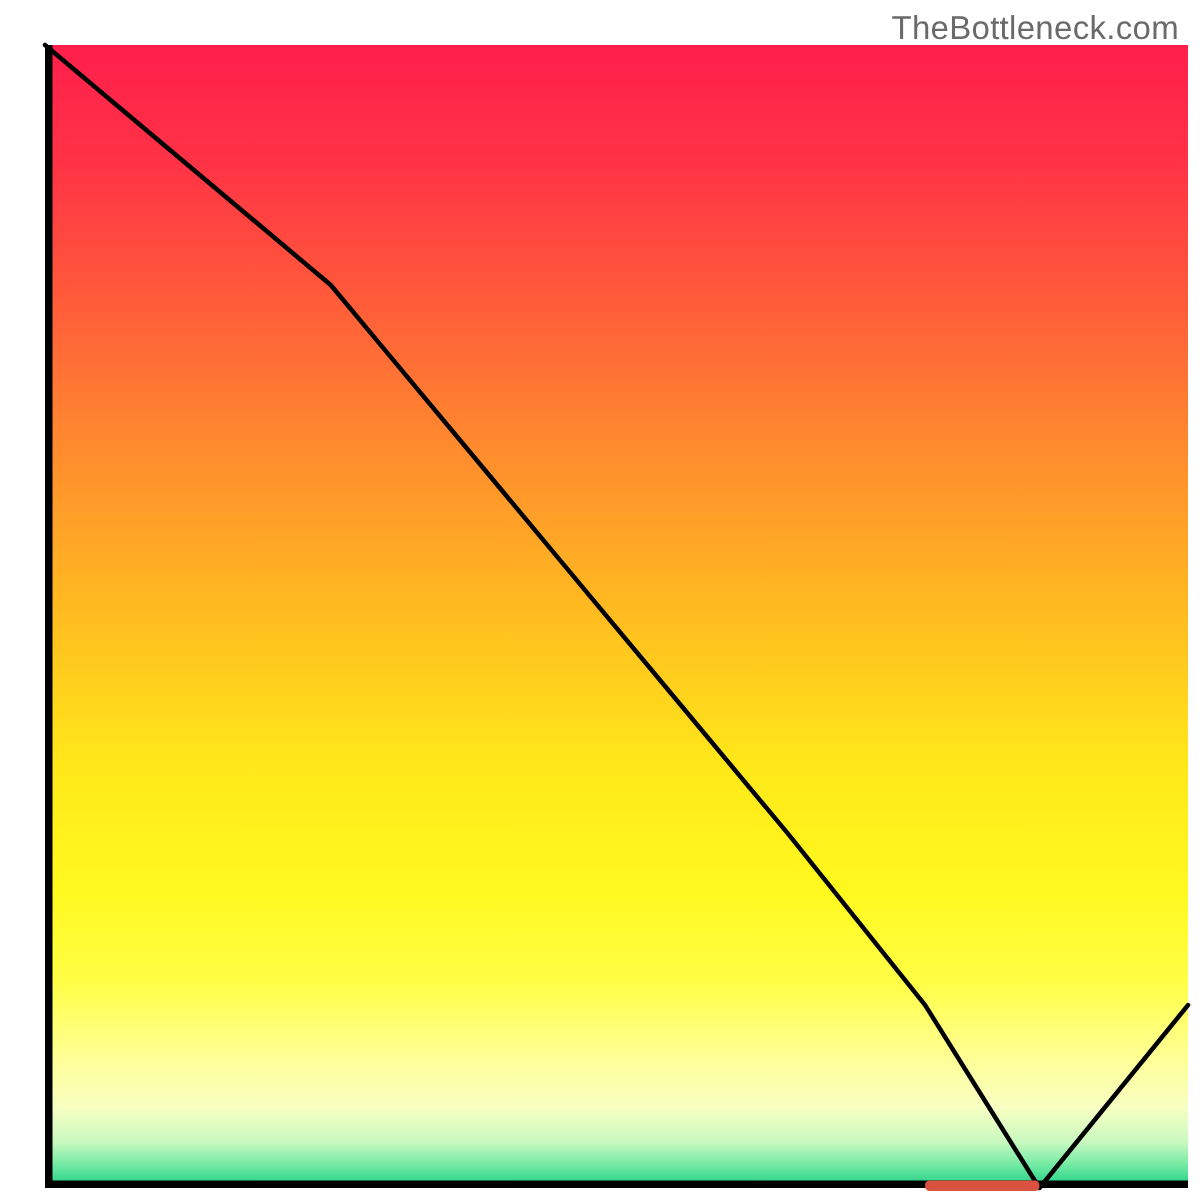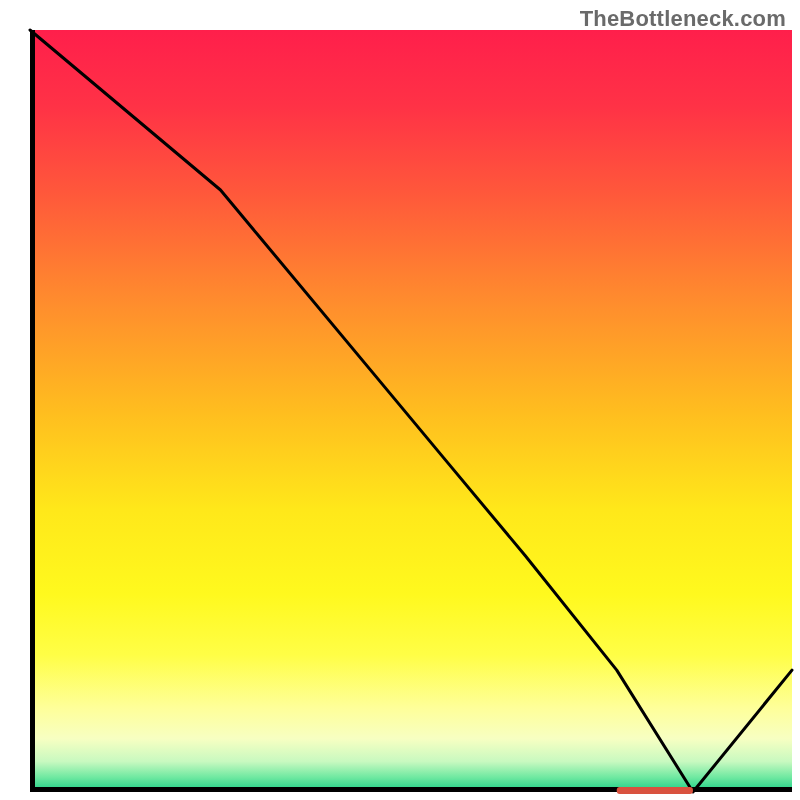--- a/index.html
+++ b/index.html
@@ -16,21 +16,21 @@
     width: 800px;
     height: 800px;
   }
   .watermark {
     position: absolute;
     top: 6px;
     right: 14px;
     color: #6a6a6a;
     font-size: 22px;
     letter-spacing: 0.2px;
-    font-weight: 700;
+    font-weight: 400;
   }
   .chart-svg {
     display: block;
   }
 </style>
 </head>
 <body>
 
 <div class="stage">
   <div class="watermark">TheBottleneck.com</div>

